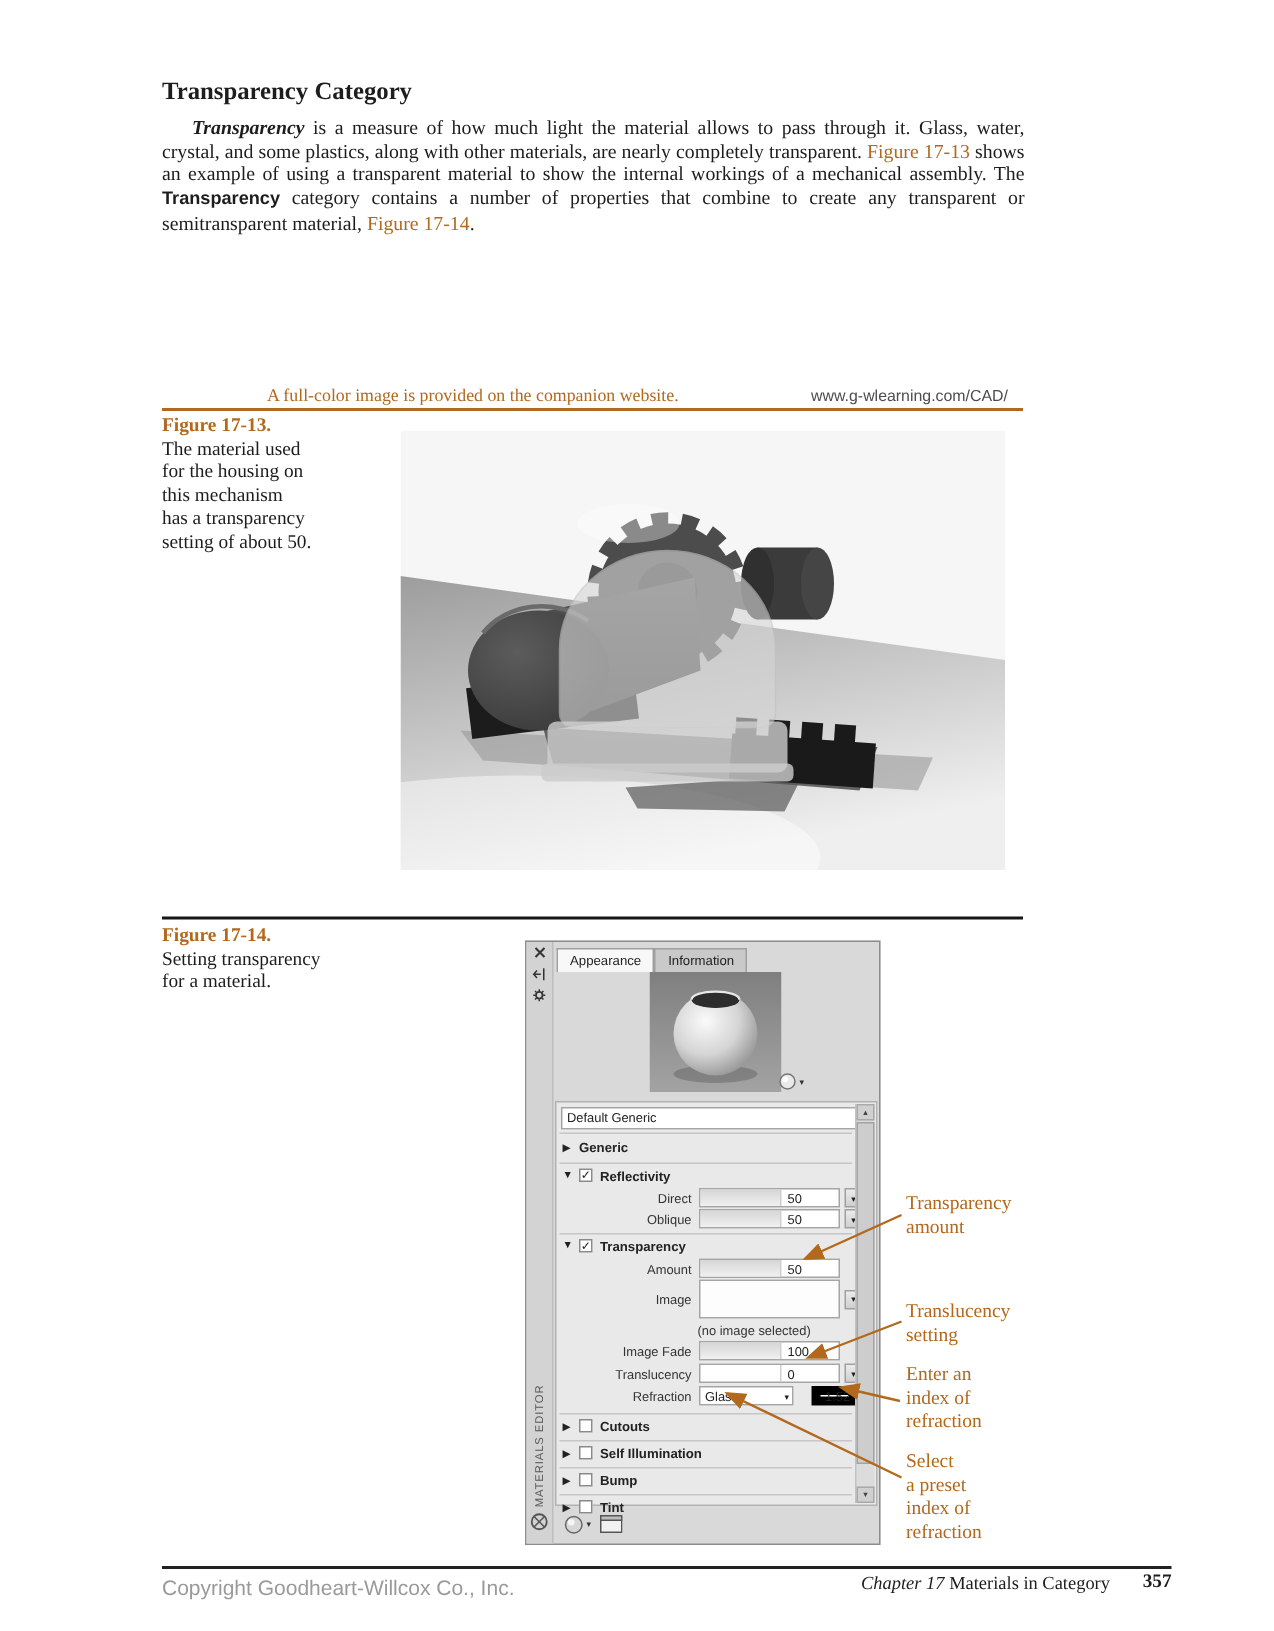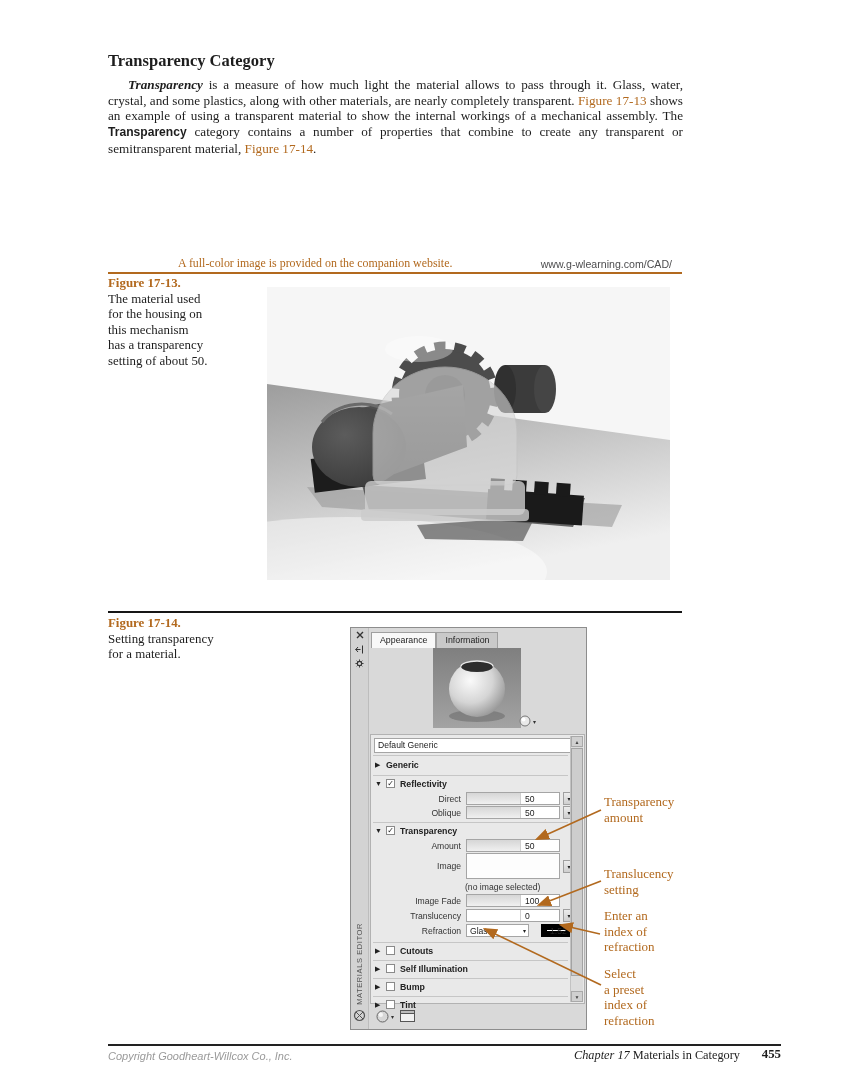--- a/index.html
+++ b/index.html
@@ -84,21 +84,21 @@
   .me-toolbar{position:absolute;left:2px;right:2px;bottom:2px;height:22px;display:flex;align-items:center;padding-left:6px;}
   .tb-caret{font-size:6px;margin:0 6px 0 2px;color:#333;}
 
   
   .annot{position:absolute;left:604px;color:#b2691e;font-size:13px;line-height:15.6px;white-space:pre-line;}
   .arrows{position:absolute;left:0;top:0;pointer-events:none;}
 
   
   .footer-rule{position:absolute;left:108px;top:1044px;width:673px;height:2px;background:#222;}
   .footer-copyright{position:absolute;left:108px;top:1050px;font-family:"Liberation Sans",sans-serif;
-                    font-size:11px;color:#9a9a9a;font-style:italic;}
+                    font-size:14px;color:#9a9a9a;}
   .footer-chapter{position:absolute;left:380px;top:1048px;width:360px;text-align:right;font-size:12.3px;}
   .footer-chapter .ital{font-style:italic;}
   .footer-page{position:absolute;left:741px;top:1047px;width:40px;text-align:right;font-weight:bold;font-size:12.8px;}
 </style>
 </head>
 <body>
 
 <div class="page">
 
   <h1 class="heading">Transparency Category</h1>
@@ -380,15 +380,15 @@
     <line x1="600" y1="934" x2="561" y2="925" stroke="#b2691e" stroke-width="1.6" marker-end="url(#ah)"></line>
     <line x1="601" y1="985" x2="485" y2="929" stroke="#b2691e" stroke-width="1.6" marker-end="url(#ah)"></line>
   </svg>
 
   <div class="footer-rule"></div>
   <div class="footer-copyright">Copyright Goodheart-Willcox Co., Inc.</div>
   <div class="footer-chapter">
     <span class="ital">Chapter 17</span>
     <span>Materials in Category</span>
   </div>
-  <div class="footer-page">455</div>
+  <div class="footer-page">357</div>
 
 </div>
 
 </body></html>

